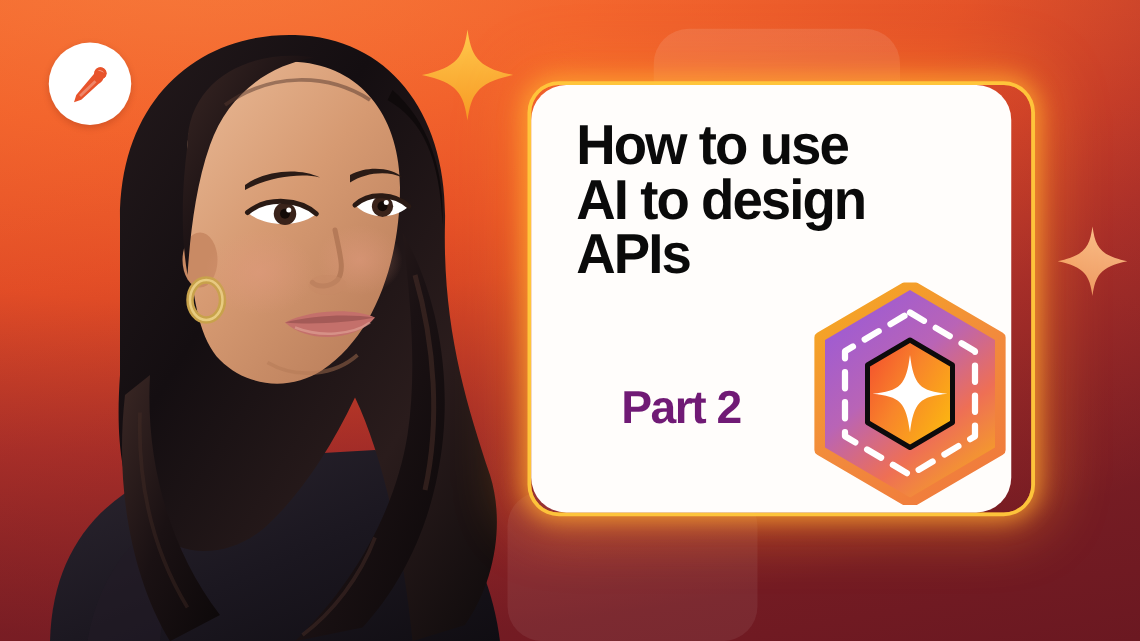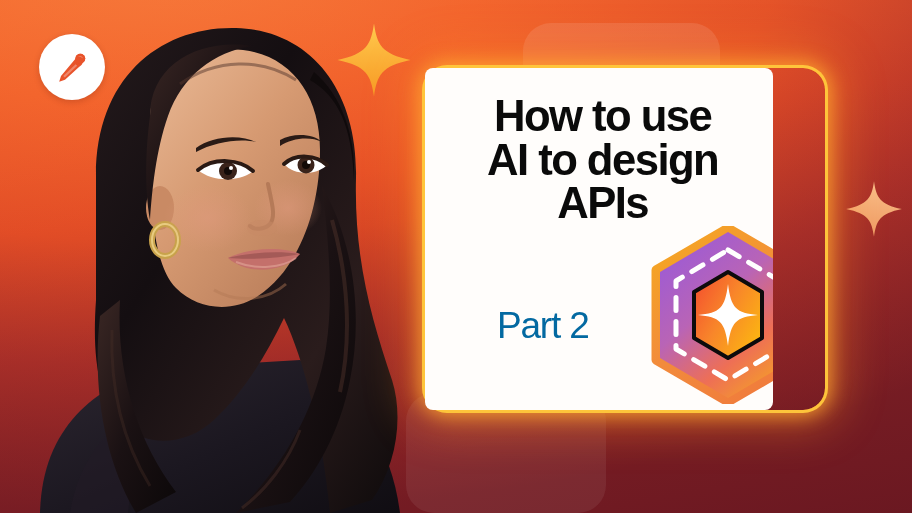--- a/index.html
+++ b/index.html
@@ -58,48 +58,47 @@
     position:absolute;
     left:425px;top:68px;width:400px;height:342px;
     border-radius:22px;
     box-shadow:
       0 0 0 3px rgba(255,200,60,0.95),
       0 0 18px 6px rgba(255,170,50,0.75),
       0 0 44px 16px rgba(255,140,40,0.45);
   }
   .card{
     position:absolute;
-    left:425px;top:68px;width:348px;height:342px;
+    left:425px;top:68px;width:384px;height:342px;
     background:#FFFDFB;
-    border-radius:8px;
+    border-radius:28px;
     overflow:hidden;
-    text-align:center;
   }
   .card-inner{
     position:absolute;
     left:36px;top:26px;right:20px;bottom:18px;
   }
   .title{
     color:#0A0A0A;
     font-size:45px;
     line-height:0.97;
     font-weight:700;
     letter-spacing:-1.6px;
     margin:0;
     white-space:pre-line;
     font-stretch:condensed;
     transform:scaleX(0.97);
     transform-origin:left top;
   }
   .subtitle{
     position:absolute;
     left:36px;top:213px;
-    color:#0369a1;
+    color:#701a75;
     font-size:37px;
-    font-weight:400;
+    font-weight:700;
     letter-spacing:-1.2px;
     line-height:1;
   }
 
   
   .badge{
     position:absolute;
     left:646px;top:226px;width:164px;height:178px;
   }
   .badge svg{display:block;}

